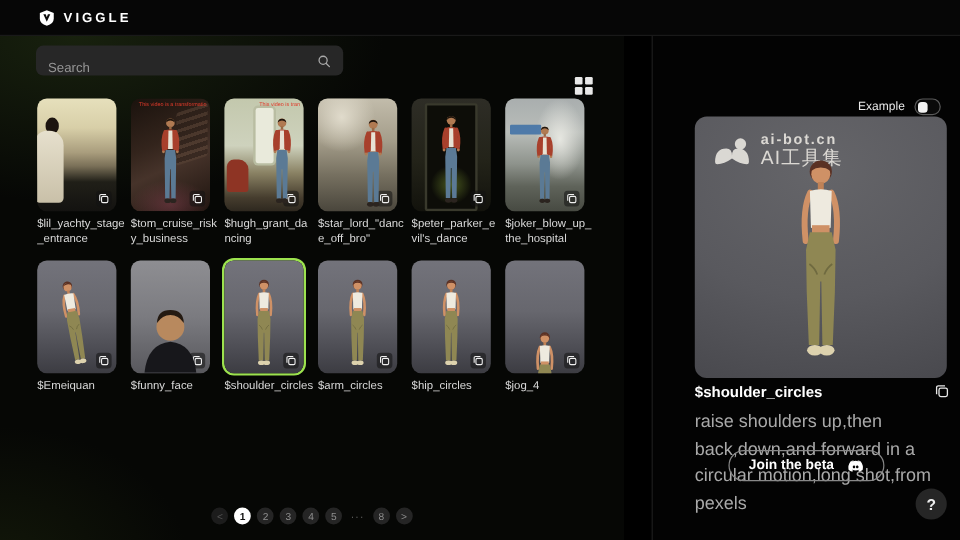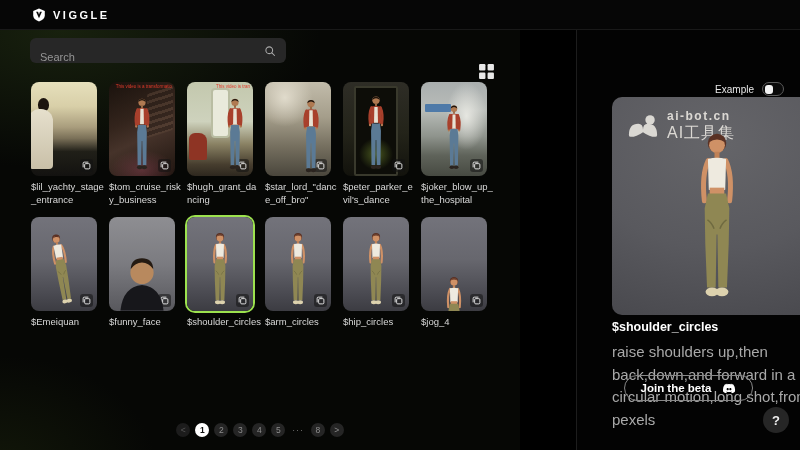--- a/index.html
+++ b/index.html
@@ -102,21 +102,21 @@
   .pagination { position:absolute; bottom:13px; left:0; width:100%;
                 display:flex; justify-content:center; gap:5px; }
   .page-item { min-width:14px; height:14px; border-radius:7px; background:#252525; color:#8f8f8f;
                font-size:8.5px; display:flex; align-items:center; justify-content:center;
                border:none; cursor:pointer; font-family:inherit; padding:0 2px; }
   .page-item[data-type="prev"] { background:#1c1c1c; color:#565656; }
   .page-item[data-active="true"] { background:#fff; color:#111; font-weight:bold; }
   .page-item[data-type="ellipsis"] { background:transparent; color:#7a7a7a; letter-spacing:1px; }
 
   
-  .right { position:absolute; top:0; right:0; width:224px; height:420px;
+  .right { position:absolute; top:0; right:0; width:257px; height:420px;
            background:#030303; border-left:1px solid #1d1d1d; }
   .example-row { position:absolute; top:52px; right:16px; display:flex; align-items:center; gap:8px; }
   .example-label { font-size:10px; color:#e8e8e8; }
   .toggle { width:22px; height:14px; border-radius:7px; background:#0a0a0a;
             border:1px solid #5a5a5a; position:relative; cursor:pointer; }
   .toggle-knob { position:absolute; left:2px; top:1.5px; width:8px; height:9px;
                  border-radius:3px; background:#f2f2f2; }
 
   .preview { position:absolute; left:35px; top:67px; width:210px; height:218px;
              border-radius:10px; overflow:hidden;

